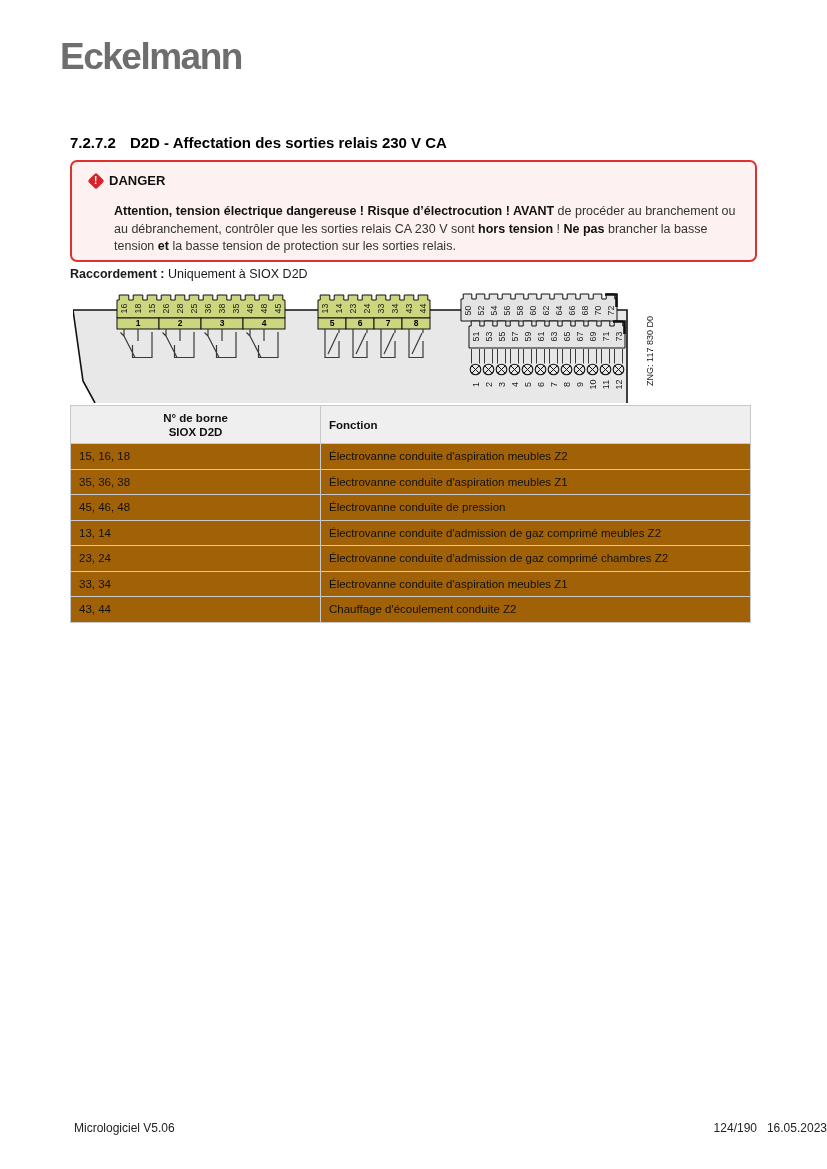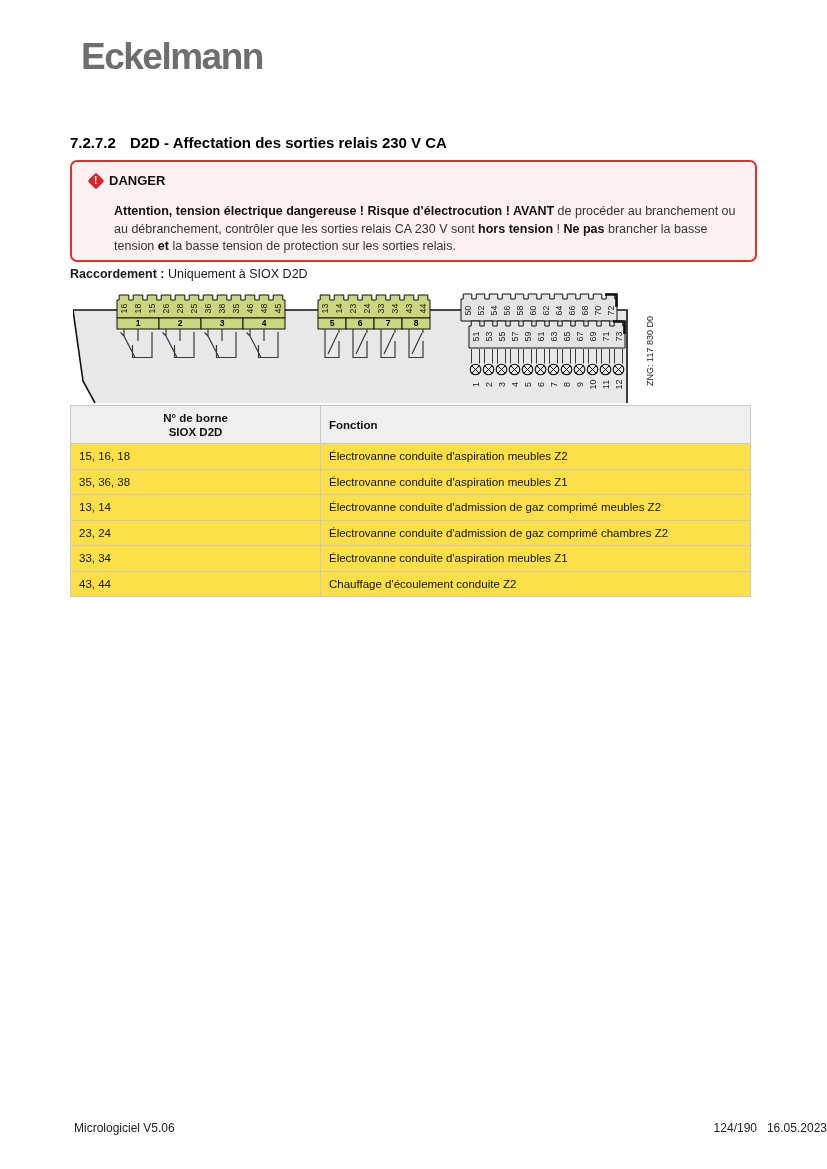--- a/index.html
+++ b/index.html
@@ -3,21 +3,21 @@
 <meta charset="utf-8">
 <style>
   * { margin:0; padding:0; box-sizing:border-box; }
   html,body { background:#ffffff; }
   body {
     width:827px; height:1169px; position:relative;
     font-family:"Liberation Sans", sans-serif; color:#1a1a1a;
     overflow:hidden;
   }
   .logo {
-    position:absolute; left:81px; top:36px;
+    position:absolute; left:60px; top:36px;
     font-size:37px; font-weight:bold; color:#6e6e6e; letter-spacing:-1.5px;
   }
   .heading {
     position:absolute; left:70px; top:134px;
     font-size:15px; font-weight:bold; color:#000;text-align:center;
   }
   .heading .num { margin-right:14px; }
   .danger-box {
     position:absolute; left:70px; top:160px; width:687px; height:102px;
     border:2px solid #e0312e; border-radius:7px; background:#fdf2f1;
@@ -43,21 +43,21 @@
   table.tbl {
     position:absolute; left:70px; top:405px; width:681px;
     border-collapse:collapse; font-size:11.5px; color:#111;
   }
   table.tbl th, table.tbl td {
     border:1px solid #c9c9c9; vertical-align:middle;
   }
   table.tbl thead th { background:#efefef; font-weight:bold; height:38px; }
   table.tbl th.c1 { width:250px; text-align:center; line-height:14px; }
   table.tbl th.c2 { text-align:left; padding-left:8px; }
-  table.tbl td { height:25.5px; padding:2px 8px; background:#fde047; }
+  table.tbl td { height:25.5px; padding:2px 8px; background:#a16207; }
   .footer { position:absolute; left:0; top:1121px; width:827px; font-size:12px; color:#222; }
   .footer .f-left { position:absolute; left:74px; }
   .footer .f-center { position:absolute; left:0; width:827px; text-align:right; }
   .footer .f-right { position:absolute; right:70px; }
 </style>
 </head>
 <body>
 
 <div class="logo">Eckelmann</div>
 
@@ -245,20 +245,24 @@
   <tbody id="table-body">
       <tr>
         <td>15, 16, 18</td>
         <td>Électrovanne conduite d'aspiration meubles Z2</td>
       </tr>
       <tr>
         <td>35, 36, 38</td>
         <td>Électrovanne conduite d'aspiration meubles Z1</td>
       </tr>
       <tr>
+        <td>45, 46, 48</td>
+        <td>Électrovanne conduite de pression</td>
+      </tr>
+      <tr>
         <td>13, 14</td>
         <td>Électrovanne conduite d'admission de gaz comprimé meubles Z2</td>
       </tr>
       <tr>
         <td>23, 24</td>
         <td>Électrovanne conduite d'admission de gaz comprimé chambres Z2</td>
       </tr>
       <tr>
         <td>33, 34</td>
         <td>Électrovanne conduite d'aspiration meubles Z1</td>

